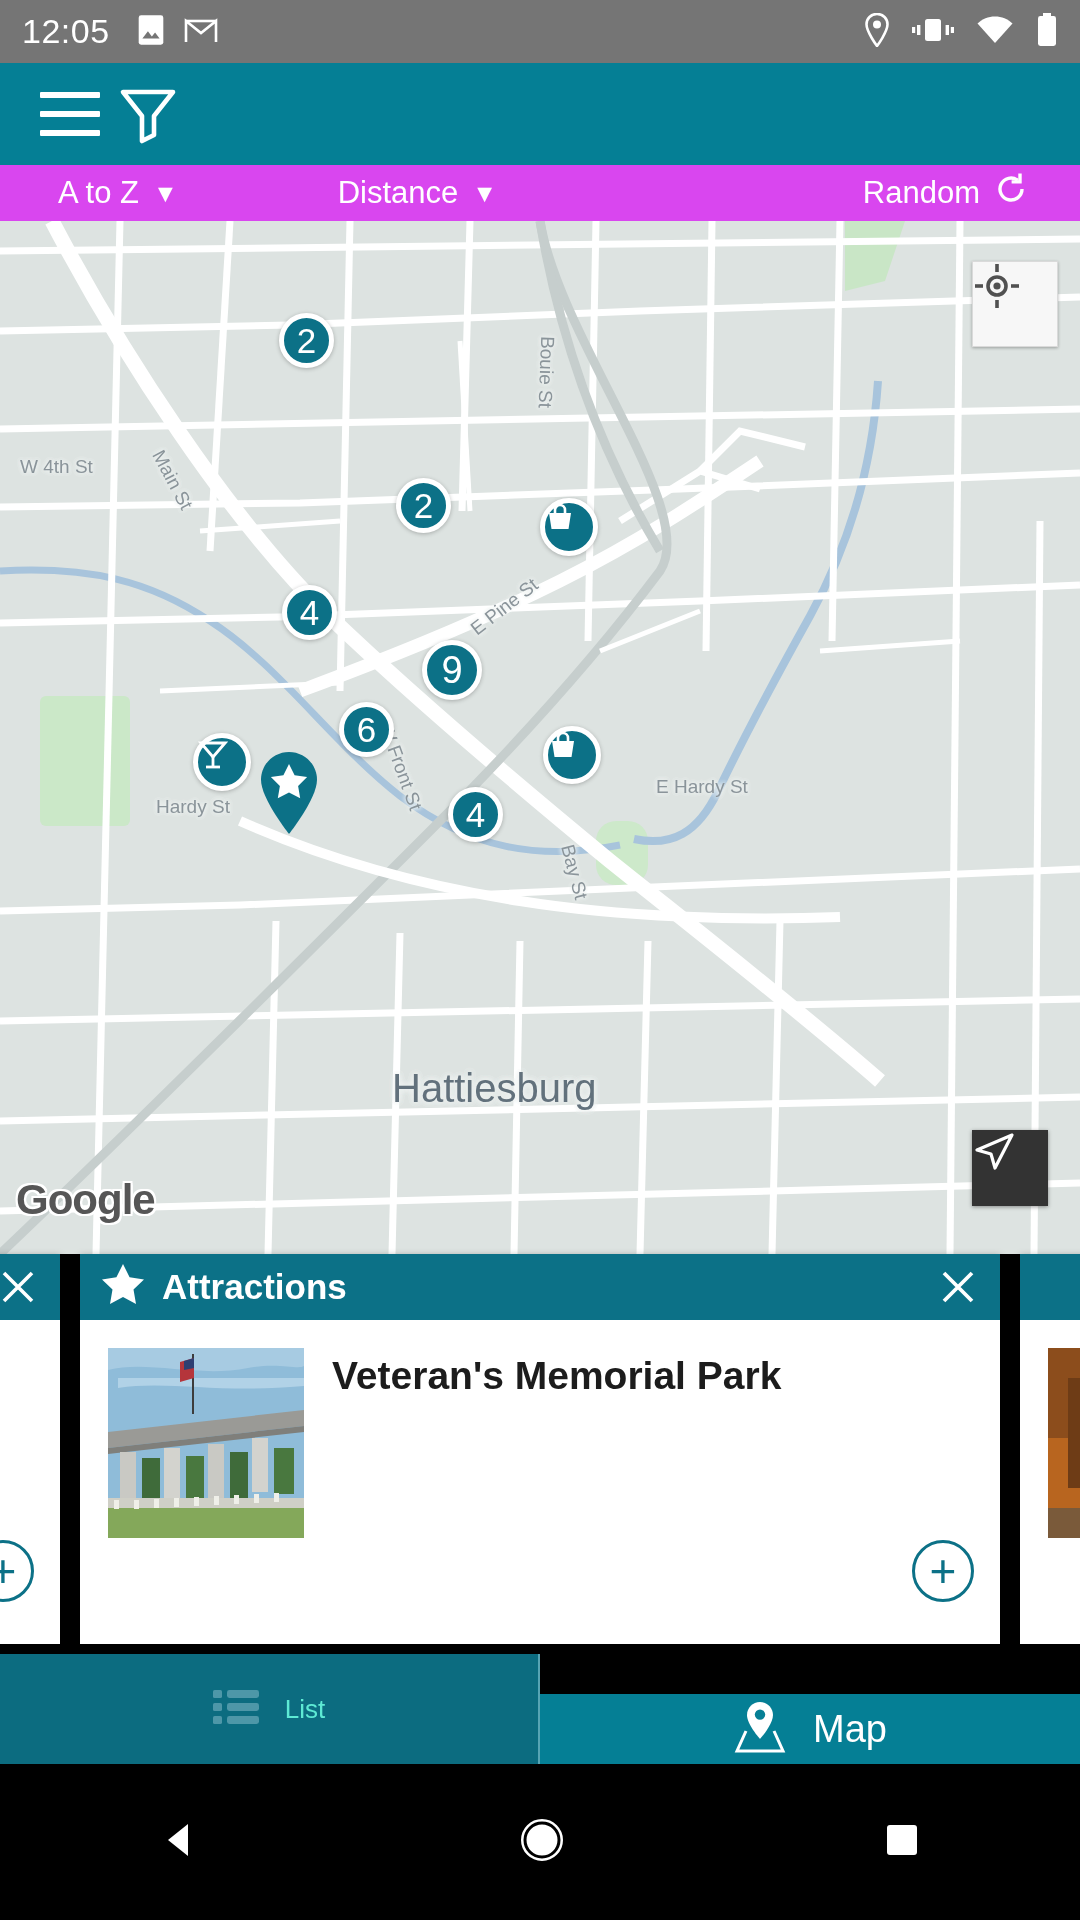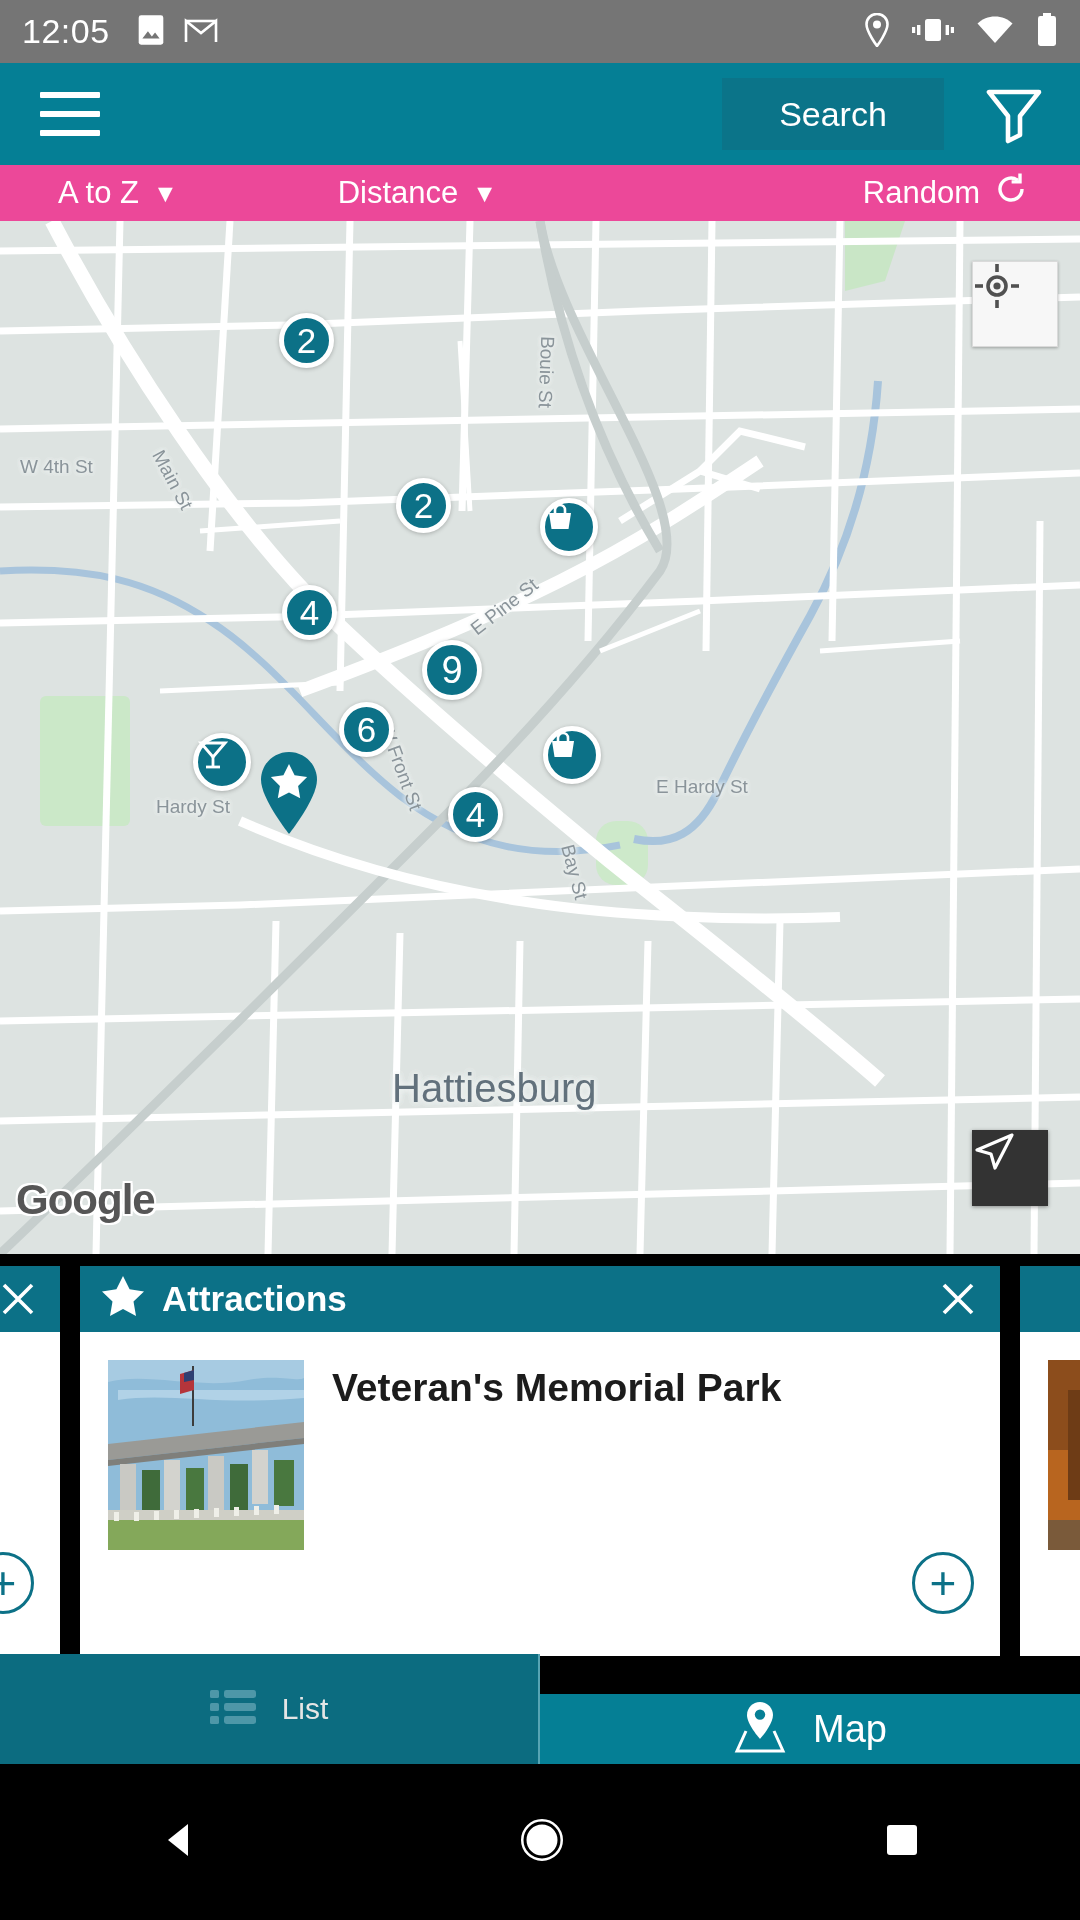--- a/index.html
+++ b/index.html
@@ -36,21 +36,21 @@
     background: #0b7489; color: #fff; font-size: 34px;
     padding: 0 20px; height: 72px; min-width: 222px;
     display: flex; align-items: center; justify-content: center;
   }
   .filter-btn { width: 96px; height: 96px; margin-right: 18px;
     display: flex; align-items: center; justify-content: center; }
 
   
   .sortbar {
     position: absolute; top: 165px; left: 0; width: 1080px; height: 56px;
-    background: #ec4899; display: flex; align-items: center; color: #fff;
+    background: #d946ef; display: flex; align-items: center; color: #fff;
   }
   .sort-item { display: flex; align-items: center; gap: 14px; font-size: 31px; }
   .sort-az { margin-left: 58px; }
   .sort-dist { margin-left: 160px; }
   .sort-rand { margin-left: auto; margin-right: 52px; text-align: center; }
   .caret { font-size: 25px; line-height: 1; }
 
   
   .map {
     position: absolute; top: 221px; left: 0; width: 1080px; height: 1033px;
@@ -98,21 +98,21 @@
     position: absolute; right: 32px; bottom: 48px; width: 76px; height: 76px;
     background: #333333; display: flex; align-items: center; justify-content: center;
     box-shadow: 0 1px 4px rgba(0,0,0,.4);
   }
 
   
   .carousel {
     position: absolute; top: 1254px; left: 0; width: 1080px; height: 390px;
   }
   .card {
-    position: absolute; top: 12px; background: #fff;
+    position: absolute; top: 0; background: #fff;
     box-shadow: 0 2px 7px rgba(0,0,0,.35); overflow: hidden;
   }
   .card-head {
     height: 66px; background: #0c7187; display: flex; align-items: center;
     padding: 0 20px; color: #fff;
   }
   .card-head-title { font-size: 35px; font-weight: bold; margin-left: 16px; }
   .card-x { margin-left: auto; width: 44px; height: 44px; display: flex;
     align-items: center; justify-content: center; }
   .card-body { position: relative; height: 304px; padding: 28px 0 0 28px; display: flex; }
@@ -136,21 +136,21 @@
     display: flex;
   }
   .nav-list {
     width: 540px; background: #0c6c80; display: flex; align-items: center;
     justify-content: center; gap: 26px; border-right: 2px solid #57a4b4;
   }
   .nav-map {
     width: 540px; background: #057f95; display: flex; align-items: center;
     justify-content: center; gap: 26px; margin-top: 40px;
   }
-  .nav-label-inactive { color: #e5e5e5; font-size: 30px; }
+  .nav-label-inactive { color: #5eead4; font-size: 26px; }
   .nav-label-active { color: #fff; font-size: 38px; }
 
   
   .androidnav {
     position: absolute; top: 1764px; left: 0; width: 1080px; height: 156px;
     background: #000; display: flex; align-items: center; justify-content: space-around;
   }
 </style>
 </head>
 <body>
@@ -202,21 +202,20 @@
       </span>
     </div>
   </div>
 
   <div class="appbar">
     <div class="hamburger">
       <span></span>
         <span></span>
         <span></span>
     </div>
-    <div class="search-btn">Search</div>
     <div class="filter-btn">
       <svg width="62" height="62" viewBox="0 0 62 62">
         <path d="M6 9h50L37 33v19l-12 6V33z" fill="none" stroke="#fff" stroke-width="4.6" stroke-linejoin="round"></path>
       </svg>
     </div>
   </div>
 
   <div class="sortbar">
     <div class="sort-item sort-az">
       <span>A to Z</span>

